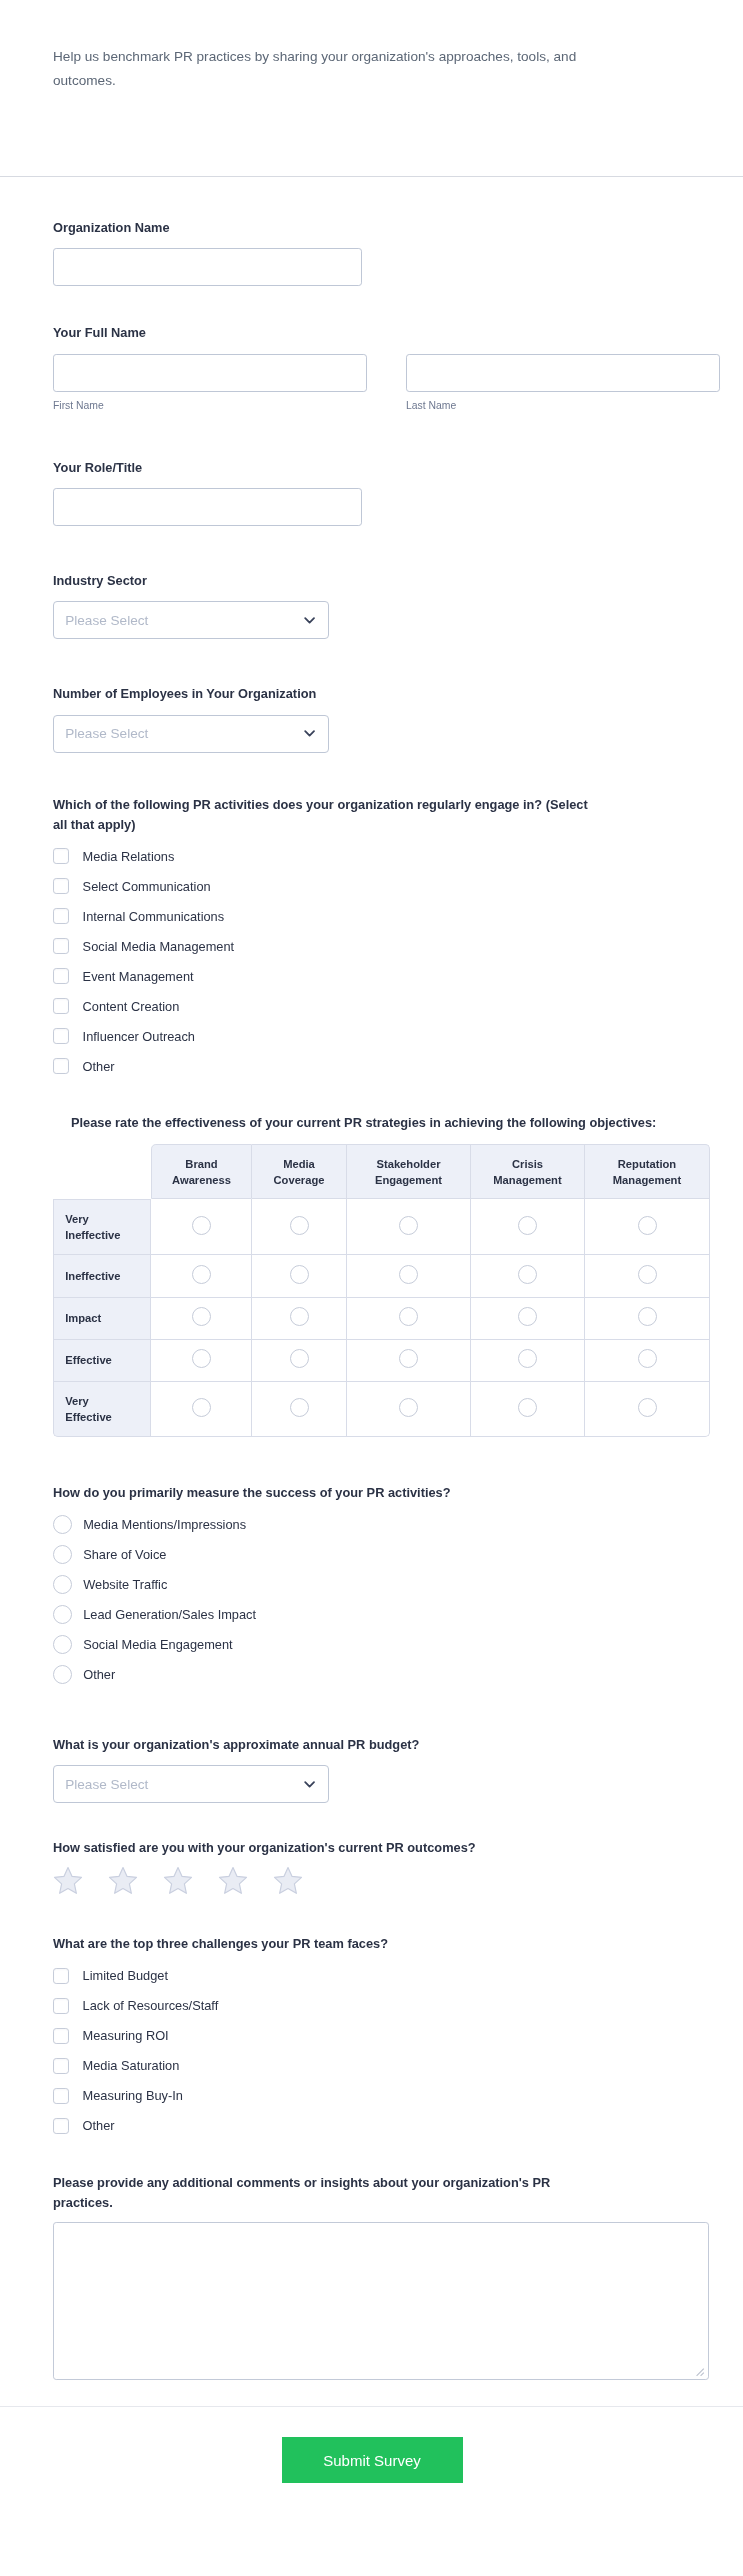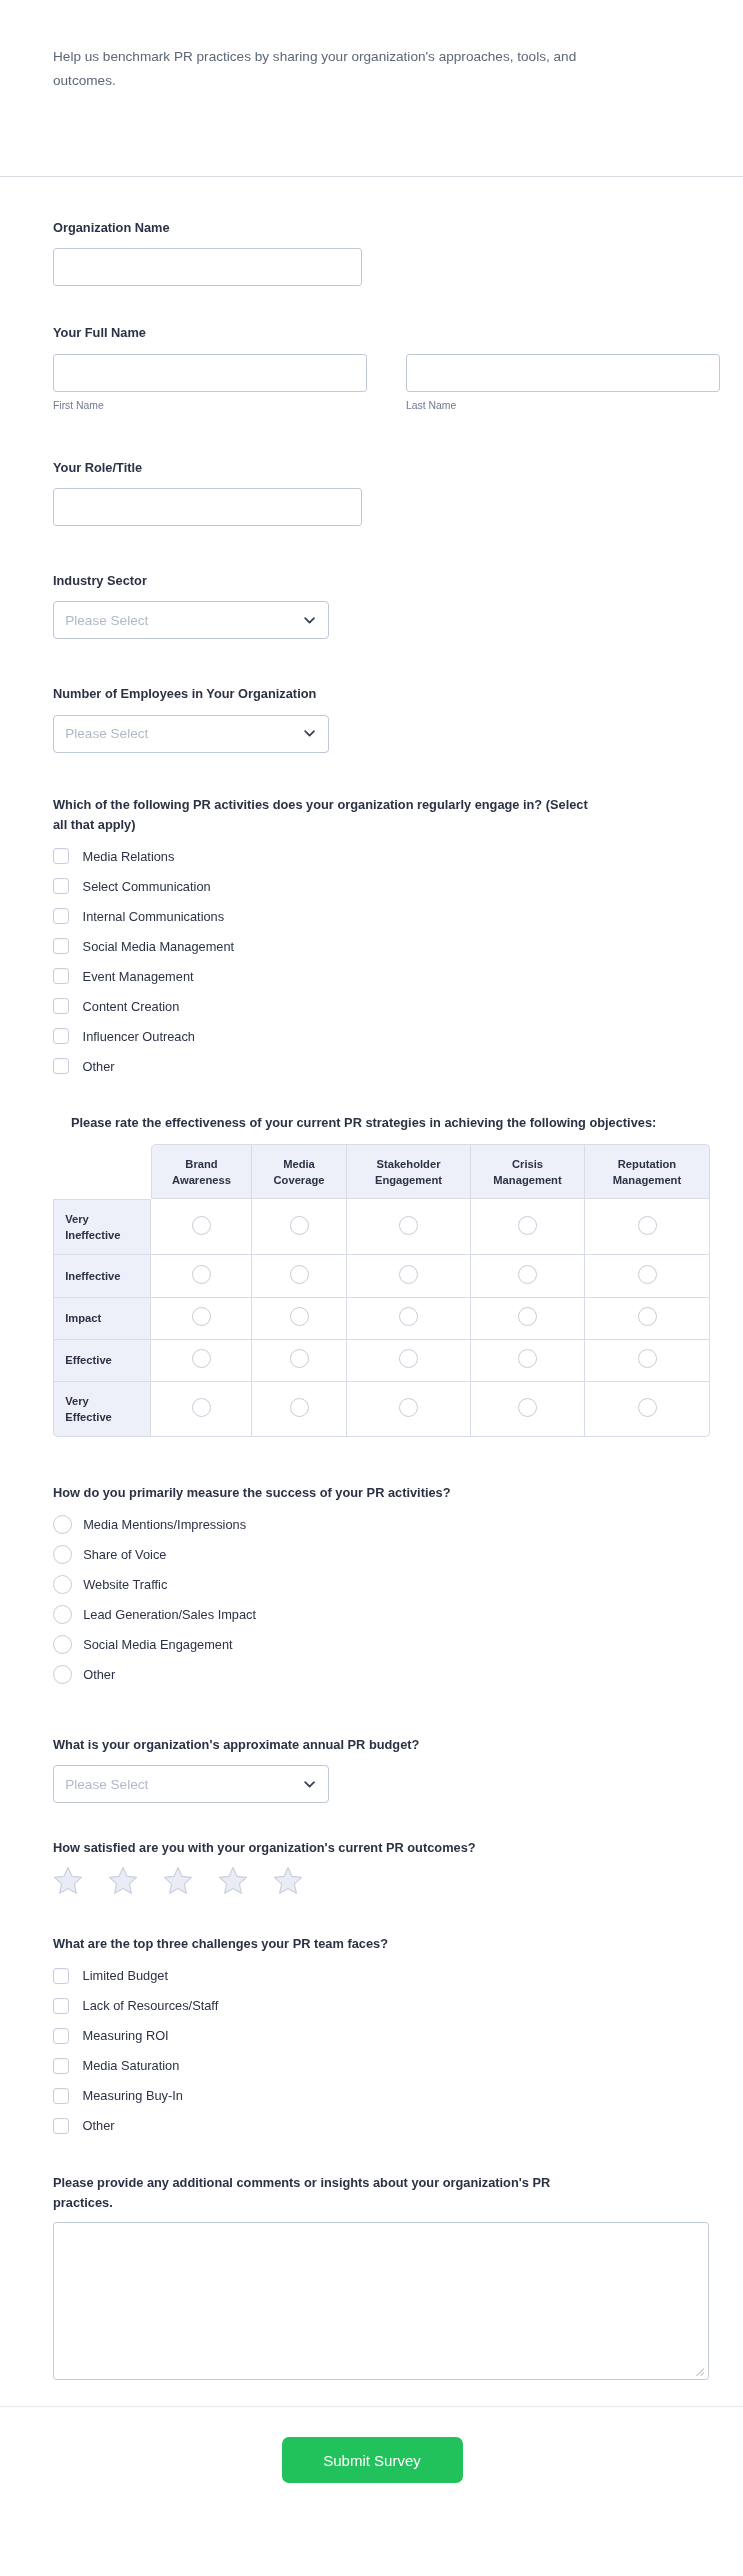--- a/index.html
+++ b/index.html
@@ -202,21 +202,21 @@
   .submit-button {
     display: block;
     margin: 0 auto;
     width: 181px; height: 46px;
     background: #21c15c;
     color: #ffffff;
     font-family: "Liberation Sans", sans-serif;
     font-size: 15px;
     font-weight: 500;
     border: none;
-    border-radius: 7px;
+    border-radius: 0;
     cursor: pointer;
   }
 </style>
 </head>
 <body>
 
 <div class="form-header">
   <div class="form-subtitle">Help us benchmark PR practices by sharing your organization's approaches, tools, and outcomes.</div>
 </div>
 

